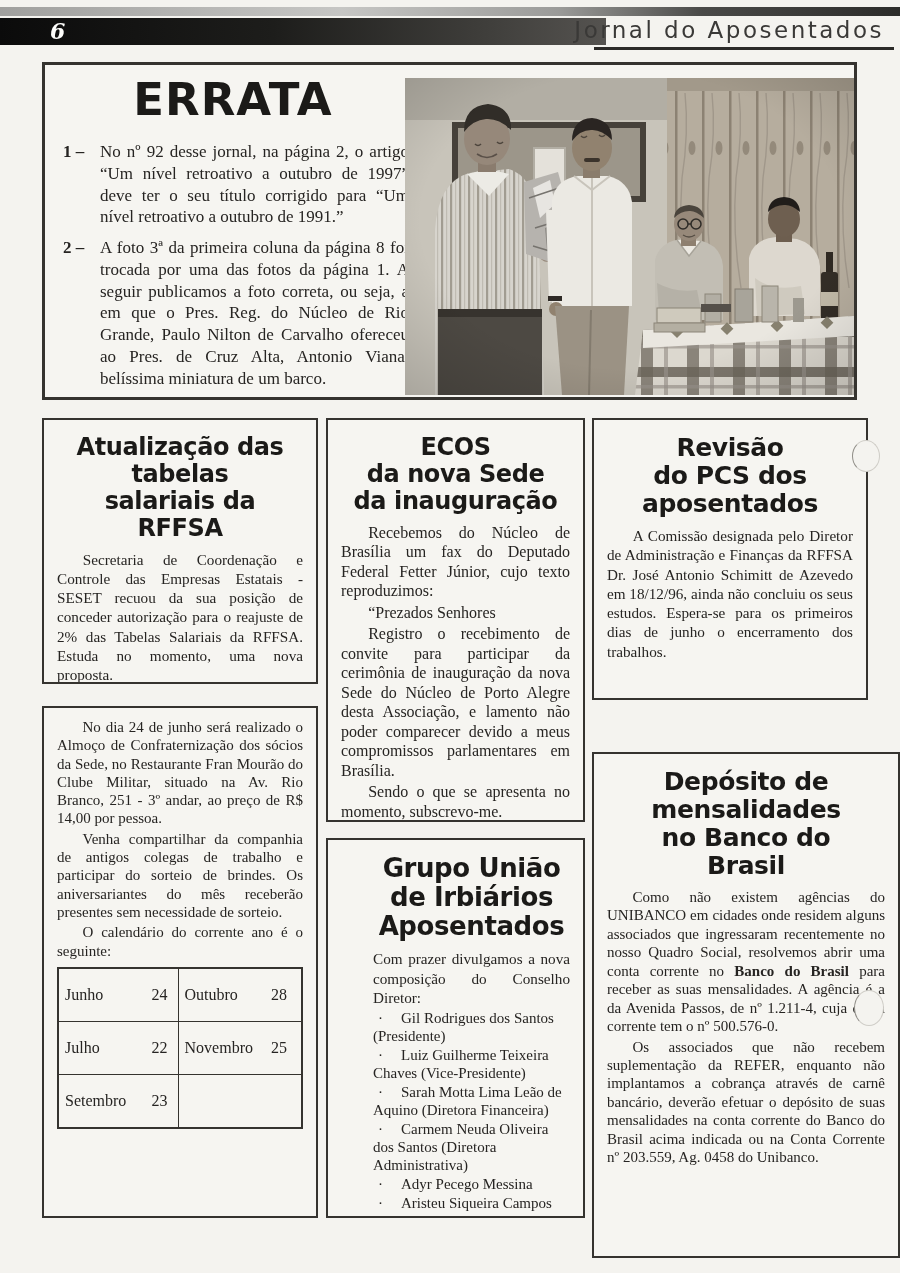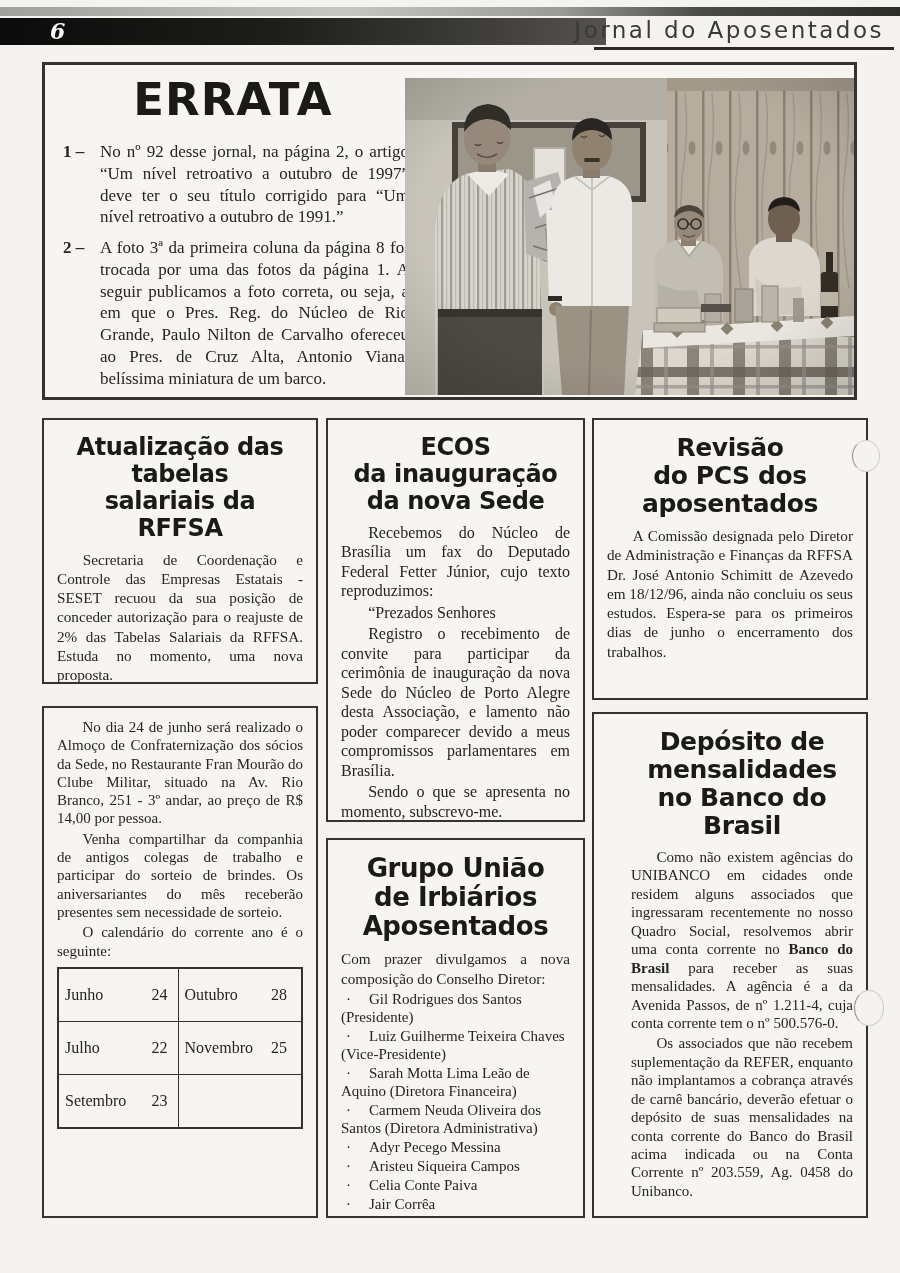--- a/index.html
+++ b/index.html
@@ -27,23 +27,23 @@
   .errata-item{position:relative;padding-left:37px;font-size:17px;line-height:1.28;
     text-align:justify;margin-bottom:9px;}
   .errata-num{position:absolute;left:0;top:0;font-weight:700;}
 
   .errata-photo{position:absolute;left:360px;top:13px;width:450px;height:317px;background:#c5c1b7;}
 
   
   .b-atual   {left:42px; top:418px;width:276px;height:266px;}
   .b-almoco  {left:42px; top:706px;width:276px;height:512px;}
   .b-ecos    {left:326px;top:418px;width:259px;height:404px;}
-  .b-grupo   {left:326px;top:838px;width:259px;height:380px;}
+  .b-grupo   {left:326px;top:838px;width:259px;height:380px;padding-left:32px;}
   .b-revisao {left:592px;top:418px;width:276px;height:282px;}
-  .b-deposito{left:592px;top:712px;width:276px;height:506px;padding-left:24px;}
+  .b-deposito{left:592px;top:752px;width:308px;height:506px;}
 
   .box .inner{padding:10px 13px;}
   .art-title{margin:4px 0 8px;text-align:center;font-family:"DejaVu Sans", sans-serif;
     font-weight:800;font-size:24px;line-height:1.12;letter-spacing:-0.4px;color:#1b1a18;}
   .art-title .tline{display:block;}
   .b-almoco .art-title,.b-revisao .art-title,.b-deposito .art-title{font-size:25px;}
   .b-grupo .art-title{font-size:26px;}
 
   .body p, .body .para{margin:0 0 2px;text-align:justify;text-indent:1.7em;
     font-size:15.2px;line-height:1.27;}
@@ -255,22 +255,22 @@
             </tr>
           </tbody>
       </table>
     </div>
   </div>
 
   <div class="box b-ecos">
     <div class="inner">
       <h2 class="art-title">
           <span class="tline">ECOS</span>
+          <span class="tline">da nova Sede</span>
           <span class="tline">da inauguração</span>
-          <span class="tline">da nova Sede</span>
         </h2>
       <div class="body">
           <p class="para">Recebemos do Núcleo de Brasília um fax do Deputado Federal Fetter Júnior, cujo texto reproduzimos:</p>
           <p class="para">“Prezados Senhores</p>
           <p class="para">Registro o recebimento de convite para participar da cerimônia de inauguração da nova Sede do Núcleo de Porto Alegre desta Associação, e lamento não poder comparecer devido a meus compromissos parlamentares em Brasília.</p>
           <p class="para">Sendo o que se apresenta no momento, subscrevo-me.</p>
           <p class="para">Atenciosamente,</p>
           <p class="para">Deputado Fetter Junior.”</p>
         </div>
     </div>

